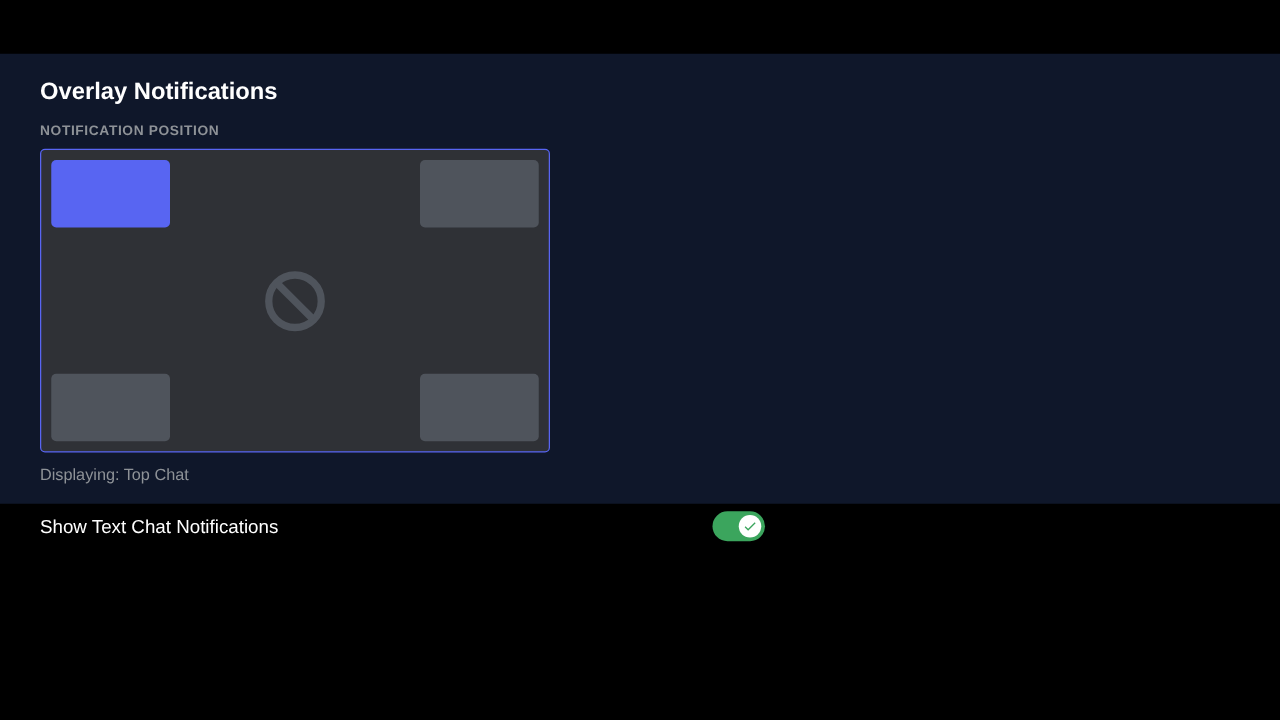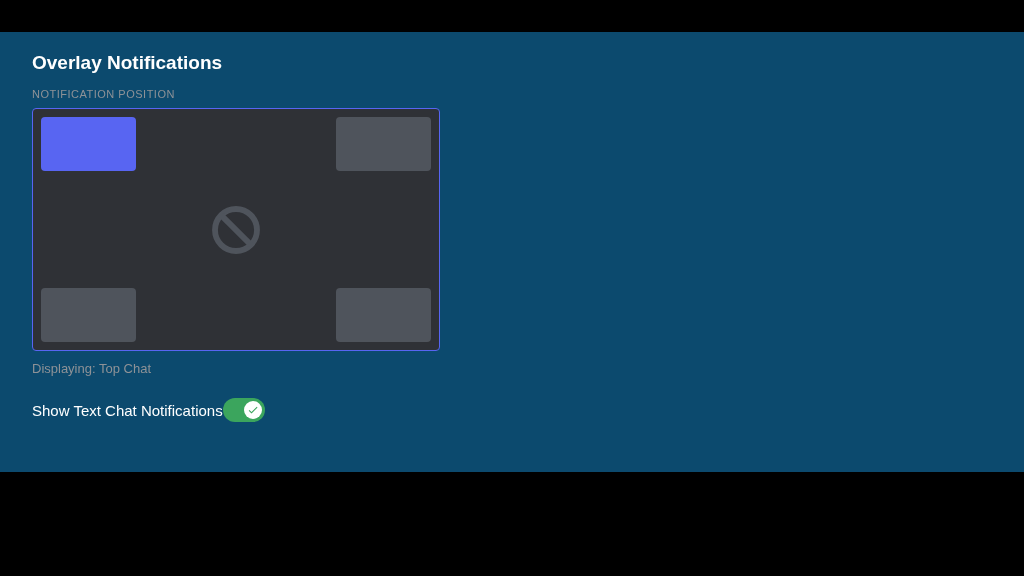--- a/index.html
+++ b/index.html
@@ -8,38 +8,38 @@
       padding: 0;
     }
     body {
       background: #000;
       font-family: -apple-system, BlinkMacSystemFont, "Segoe UI", Helvetica, Arial, sans-serif;
       width: 1024px;
       height: 576px;
       overflow: hidden;
     }
     .panel {
-      background: #0c4a6e;
+      background: #0f172a;
       width: 100%;
-      height: 440px;
-      margin-top: 32px;
+      height: 360px;
+      margin-top: 43px;
       padding: 20px 32px;
     }
     .section-title {
       color: #ffffff;
       font-size: 19px;
       font-weight: 600;
       margin-bottom: 14px;
     }
     .subsection-label {
       color: #8e9297;
       font-size: 11px;
       letter-spacing: 0.5px;
       text-transform: uppercase;
-      font-weight: 400;
+      font-weight: 700;
       margin-bottom: 8px;
     }
     .position-picker {
       width: 408px;
       height: 243px;
       border: 1px solid #5865f2;
       border-radius: 4px;
       background: #2f3136;
       position: relative;
       padding: 8px;
@@ -74,21 +74,21 @@
     }
     .displaying-text {
       color: #8e9297;
       font-size: 13px;
       margin-top: 10px;
       margin-bottom: 22px;
     }
     .toggle-row {
       display: flex;
       align-items: center;
-      justify-content: flex-start;
+      justify-content: space-between;
       width: 580px;
     }
     .toggle-label {
       color: #ffffff;
       font-size: 15px;
       font-weight: 500;
     }
     .toggle {
       width: 42px;
       height: 24px;

